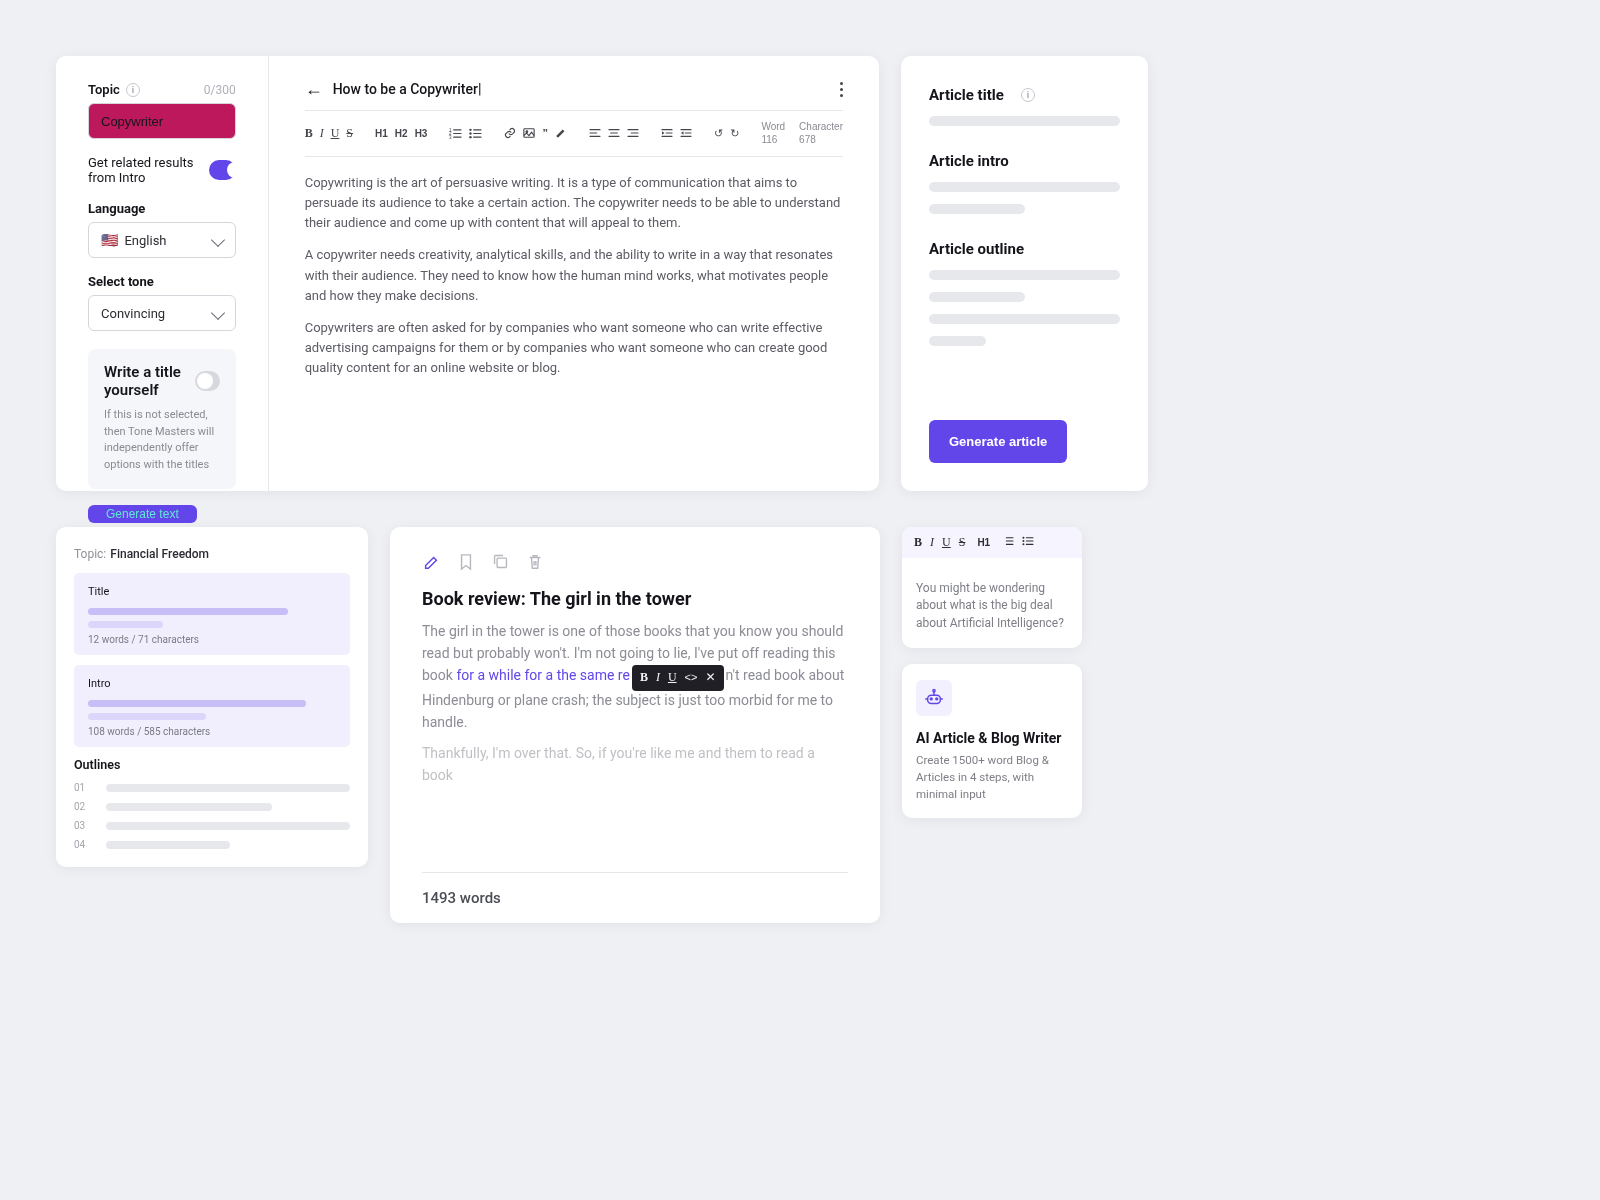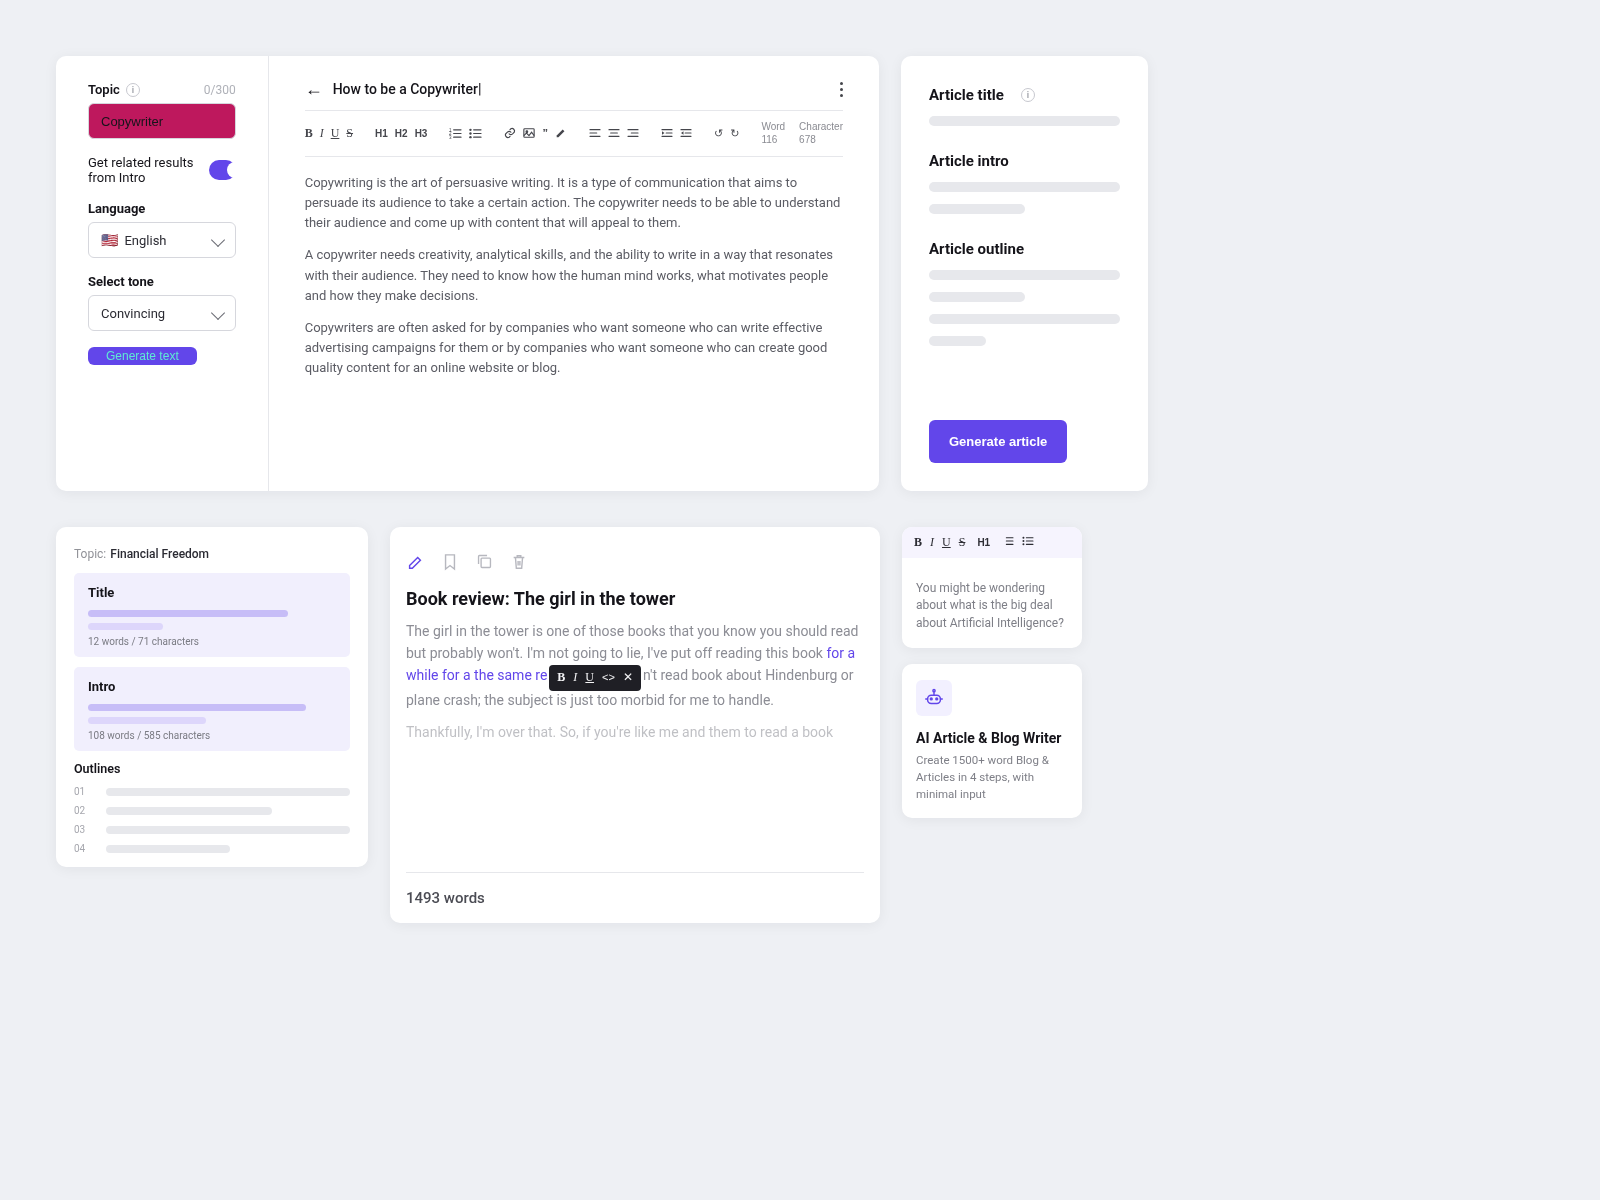--- a/index.html
+++ b/index.html
@@ -98,33 +98,33 @@
   .btn-big{
     margin-top:auto;align-self:flex-start;background:var(--brand);color:#fff;border:none;
     border-radius:6px;padding:14px 20px;font-size:13px;font-weight:600;cursor:pointer;
   }
   
   .row2{margin-top:36px;display:flex;gap:22px;align-items:flex-start;}
   .card-outline{width:312px;height:340px;padding:20px 18px 20px;}
   .co-top{font-size:12px;color:#919298;margin-bottom:12px;}
   .co-top strong{color:#2B2B33;font-weight:500;margin-left:4px;}
   .co-section{background:var(--lav);border-radius:5px;padding:12px 14px 10px;margin-bottom:10px;}
-  .co-title{font-size:13px;font-weight:700;margin-bottom:10px;}
+  .co-title{font-size:11px;font-weight:400;margin-bottom:10px;}
   .bar{height:7px;border-radius:99px;background:var(--lav-bar);margin-bottom:6px;}
   .bar.short{width:75px;background:var(--lav-bar2);}
   .bar.w1{width:200px;}
   .bar.w2{width:218px;}
   .bar.w3{width:118px;background:var(--lav-bar2);}
   .co-meta{font-size:10px;color:#7A7B83;margin-top:6px;}
   .co-h{font-size:12.5px;font-weight:600;margin:8px 0 10px;}
   .ol-row{display:flex;align-items:center;gap:16px;margin-bottom:8px;}
   .ol-num{font-size:10px;color:#A6A7AE;width:16px;}
   .ol-bar{flex:1;height:8px;border-radius:99px;background:var(--light-gray);}
   
-  .card-doc{width:490px;height:396px;padding:26px 16px 0;display:flex;flex-direction:column;position:relative;}
+  .card-doc{width:490px;height:396px;padding:26px 32px 0;display:flex;flex-direction:column;position:relative;}
   .doc-tools{display:flex;gap:18px;margin-bottom:14px;}
   .doc-tool{cursor:pointer;}
   .doc-tool.active svg{stroke:var(--brand);}
   .doc-tool svg{stroke:#B7B8BF;fill:none;stroke-width:1.6;}
   .doc-title{font-size:18px;font-weight:700;margin-bottom:12px;}
   .doc-p{font-size:14px;line-height:1.55;color:#8C8D95;}
   .hl{color:var(--brand);}
   .mini-tb{
     display:inline-flex;align-items:center;gap:8px;background:#1F1F25;border-radius:4px;
     padding:3px 8px 4px;color:#F4F4F6;font-family:'Times New Roman',serif;font-size:12px;
@@ -172,20 +172,29 @@
         </div>
         <div class="sub-label">Language</div>
         <div class="select">
           <span><span class="flag">🇺🇸</span><span>English</span></span>
           <span class="chev"></span>
         </div>
         <div class="sub-label">Select tone</div>
         <div class="select">
           <span>Convincing</span>
           <span class="chev"></span>
+        </div>
+        <div class="note-box">
+          <div class="note-head">
+            <span>Write a title yourself</span>
+            <div class="switch off">
+                <div class="knob"></div>
+              </div>
+          </div>
+          <div class="note-text">If this is not selected, then Tone Masters will independently offer options with the titles</div>
         </div>
         <button class="btn-primary">Generate text</button>
       </div>
 
       <div class="c1-right">
         <div class="ed-head">
           <div class="ed-title">
             <span class="back-arrow">←</span>
             <span><span>How to be a Copywriter</span><span class="caret">|</span></span>
           </div>

